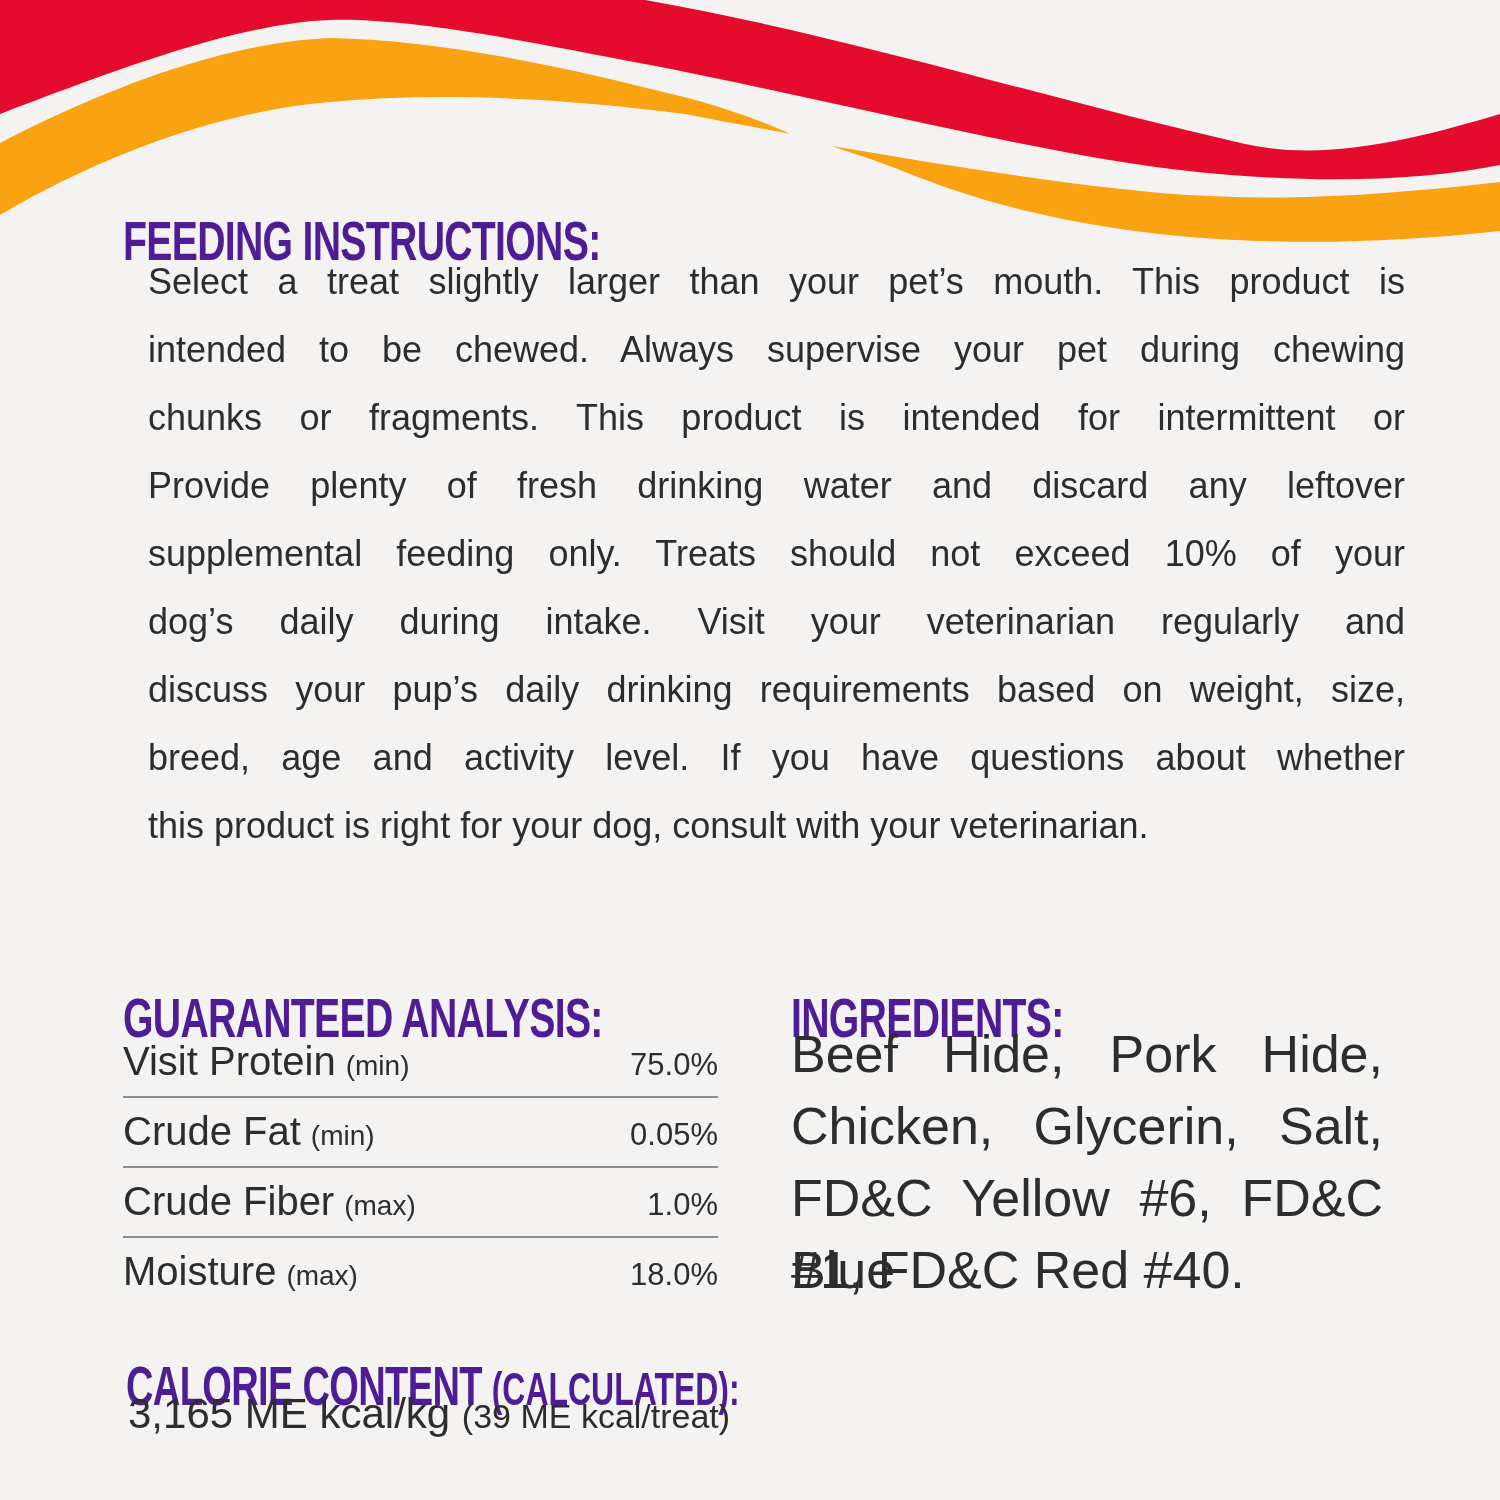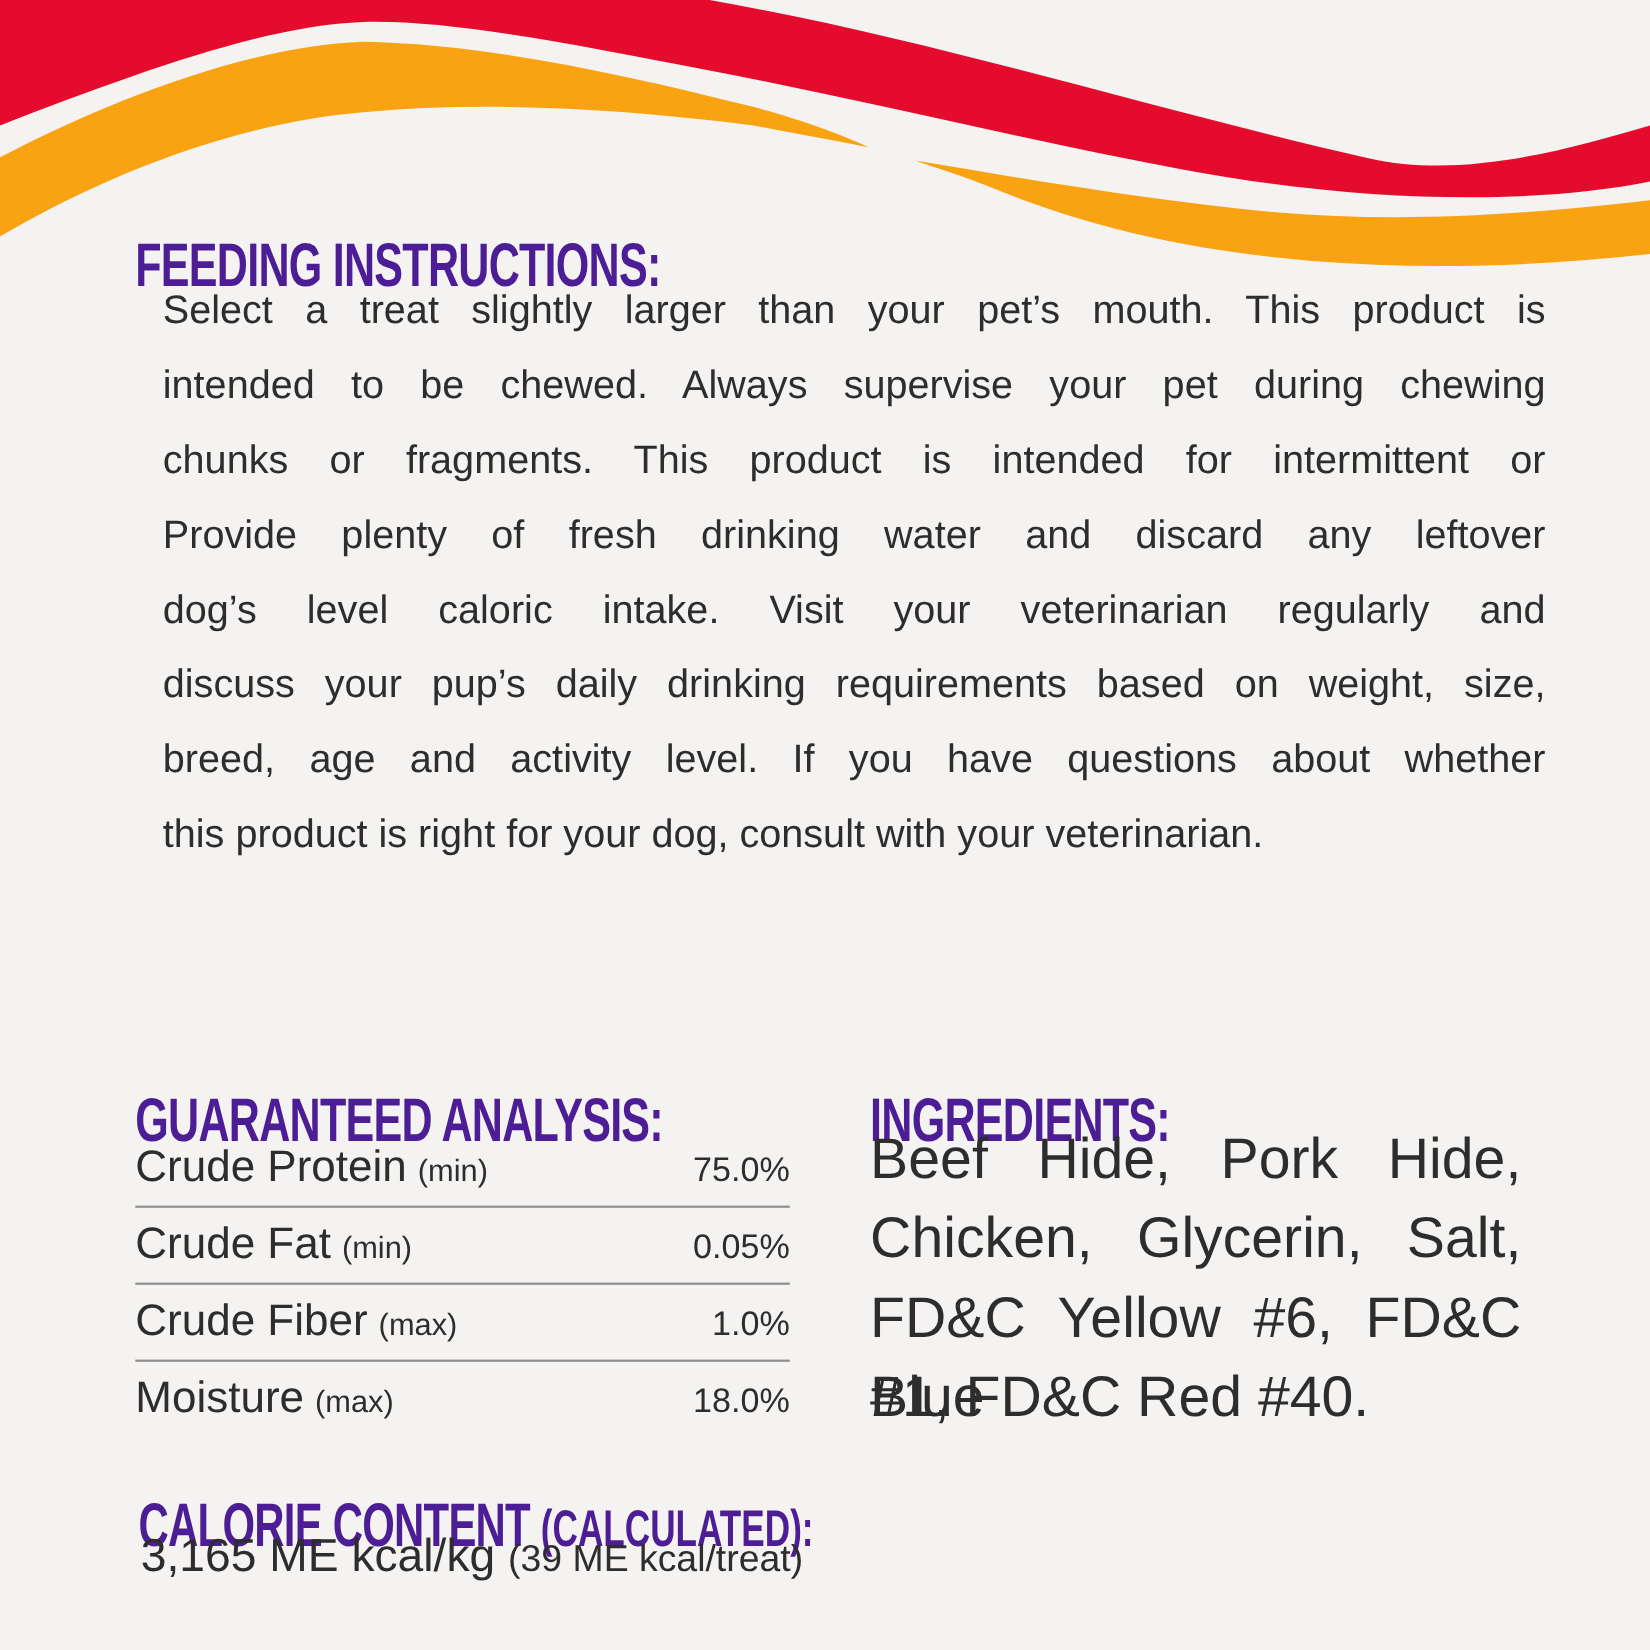--- a/index.html
+++ b/index.html
@@ -127,33 +127,34 @@
 
   <h2 class="section-heading feeding-heading">
     <span class="squeeze">FEEDING INSTRUCTIONS:</span>
   </h2>
 
   <div class="feeding-body">
     <div class="jline">Select a treat slightly larger than your pet’s mouth. This product is</div>
     <div class="jline">intended to be chewed. Always supervise your pet during chewing</div>
     <div class="jline">chunks or fragments. This product is intended for intermittent or</div>
     <div class="jline">Provide plenty of fresh drinking water and discard any leftover</div>
-    <div class="jline">dog’s level caloric intake. Visit your veterinarian regularly and</div>
+    <div class="jline">supplemental feeding only. Treats should not exceed 10% of your</div>
+    <div class="jline">dog’s daily during intake. Visit your veterinarian regularly and</div>
     <div class="jline">discuss your pup’s daily drinking requirements based on weight, size,</div>
     <div class="jline">breed, age and activity level. If you have questions about whether</div>
     <div class="jline last">this product is right for your dog, consult with your veterinarian.</div>
   </div>
 
   <h2 class="section-heading ga-heading">
     <span class="squeeze">GUARANTEED ANALYSIS:</span>
   </h2>
 
   <div class="ga-table">
     <div class="ga-row divided">
-      <span class="ga-label">Crude Protein</span>
+      <span class="ga-label">Visit Protein</span>
       <span class="ga-qualifier">(min)</span>
       <span class="ga-value">75.0%</span>
     </div>
     <div class="ga-row divided">
       <span class="ga-label">Crude Fat</span>
       <span class="ga-qualifier">(min)</span>
       <span class="ga-value">0.05%</span>
     </div>
     <div class="ga-row divided">
       <span class="ga-label">Crude Fiber</span>

